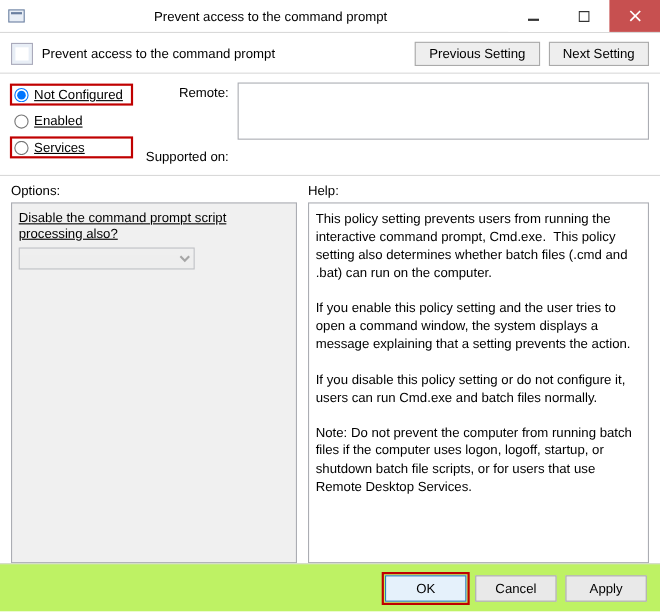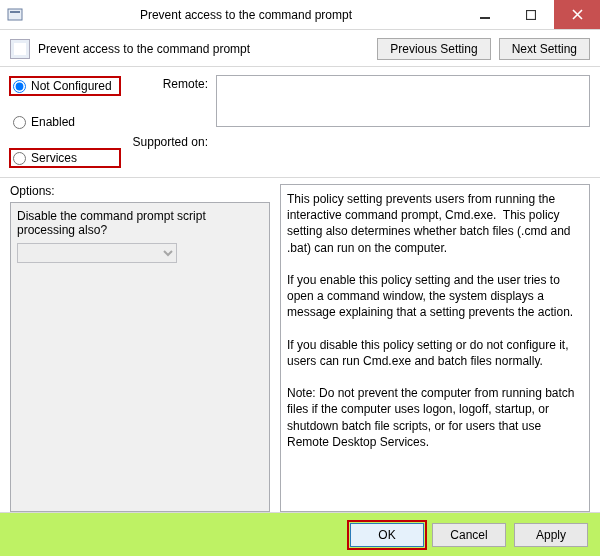--- a/index.html
+++ b/index.html
@@ -89,22 +89,23 @@
   .upper {
     display: flex;
     padding: 8px 10px 10px 10px;
     border-bottom: 1px solid #d9d9d9;
     gap: 10px;
   }
   .state-col {
     width: 110px;
     display: flex;
     flex-direction: column;
-    gap: 18px;
+    gap: 6px;
     padding-top: 2px;
+    text-decoration: underline;
   }
   .radio-row {
     display: flex;
     align-items: center;
     gap: 5px;
     padding: 2px 3px;
   }
   .radio-row.hl { outline: 2px solid #c00000; outline-offset: -1px; }
   .radio-row input { margin: 0; }
   .radio-row label { white-space: nowrap; }
@@ -133,20 +134,21 @@
   }
   .col-left { width: 260px; display: flex; flex-direction: column; }
   .col-right { flex: 1; display: flex; flex-direction: column; }
   .col-label { padding-bottom: 4px; }
   .option-panel {
     flex: 1;
     border: 1px solid #abadb3;
     background: #f0f0f0;
     padding: 6px;
     overflow: auto;
+    text-decoration: underline;
   }
   .option-text { margin-bottom: 6px; }
   .option-select {
     width: 160px;
     font: inherit;
     border: 1px solid #abadb3;
     background: #fff;
     height: 20px;
     padding: 1px 2px;
   }
@@ -261,20 +263,21 @@
     <div class="col-left">
       <div class="col-label">Options:</div>
       <div class="option-panel">
         <div class="option-text">Disable the command prompt script processing also?</div>
         <select class="option-select" disabled="">
           <option></option>
         </select>
       </div>
     </div>
     <div class="col-right">
+      <div class="col-label">Help:</div>
       <div class="help-panel">This policy setting prevents users from running the interactive command prompt, Cmd.exe.  This policy setting also determines whether batch files (.cmd and .bat) can run on the computer.
 
 If you enable this policy setting and the user tries to open a command window, the system displays a message explaining that a setting prevents the action.
 
 If you disable this policy setting or do not configure it, users can run Cmd.exe and batch files normally.
 
 Note: Do not prevent the computer from running batch files if the computer uses logon, logoff, startup, or shutdown batch file scripts, or for users that use Remote Desktop Services.</div>
     </div>
   </div>
 

